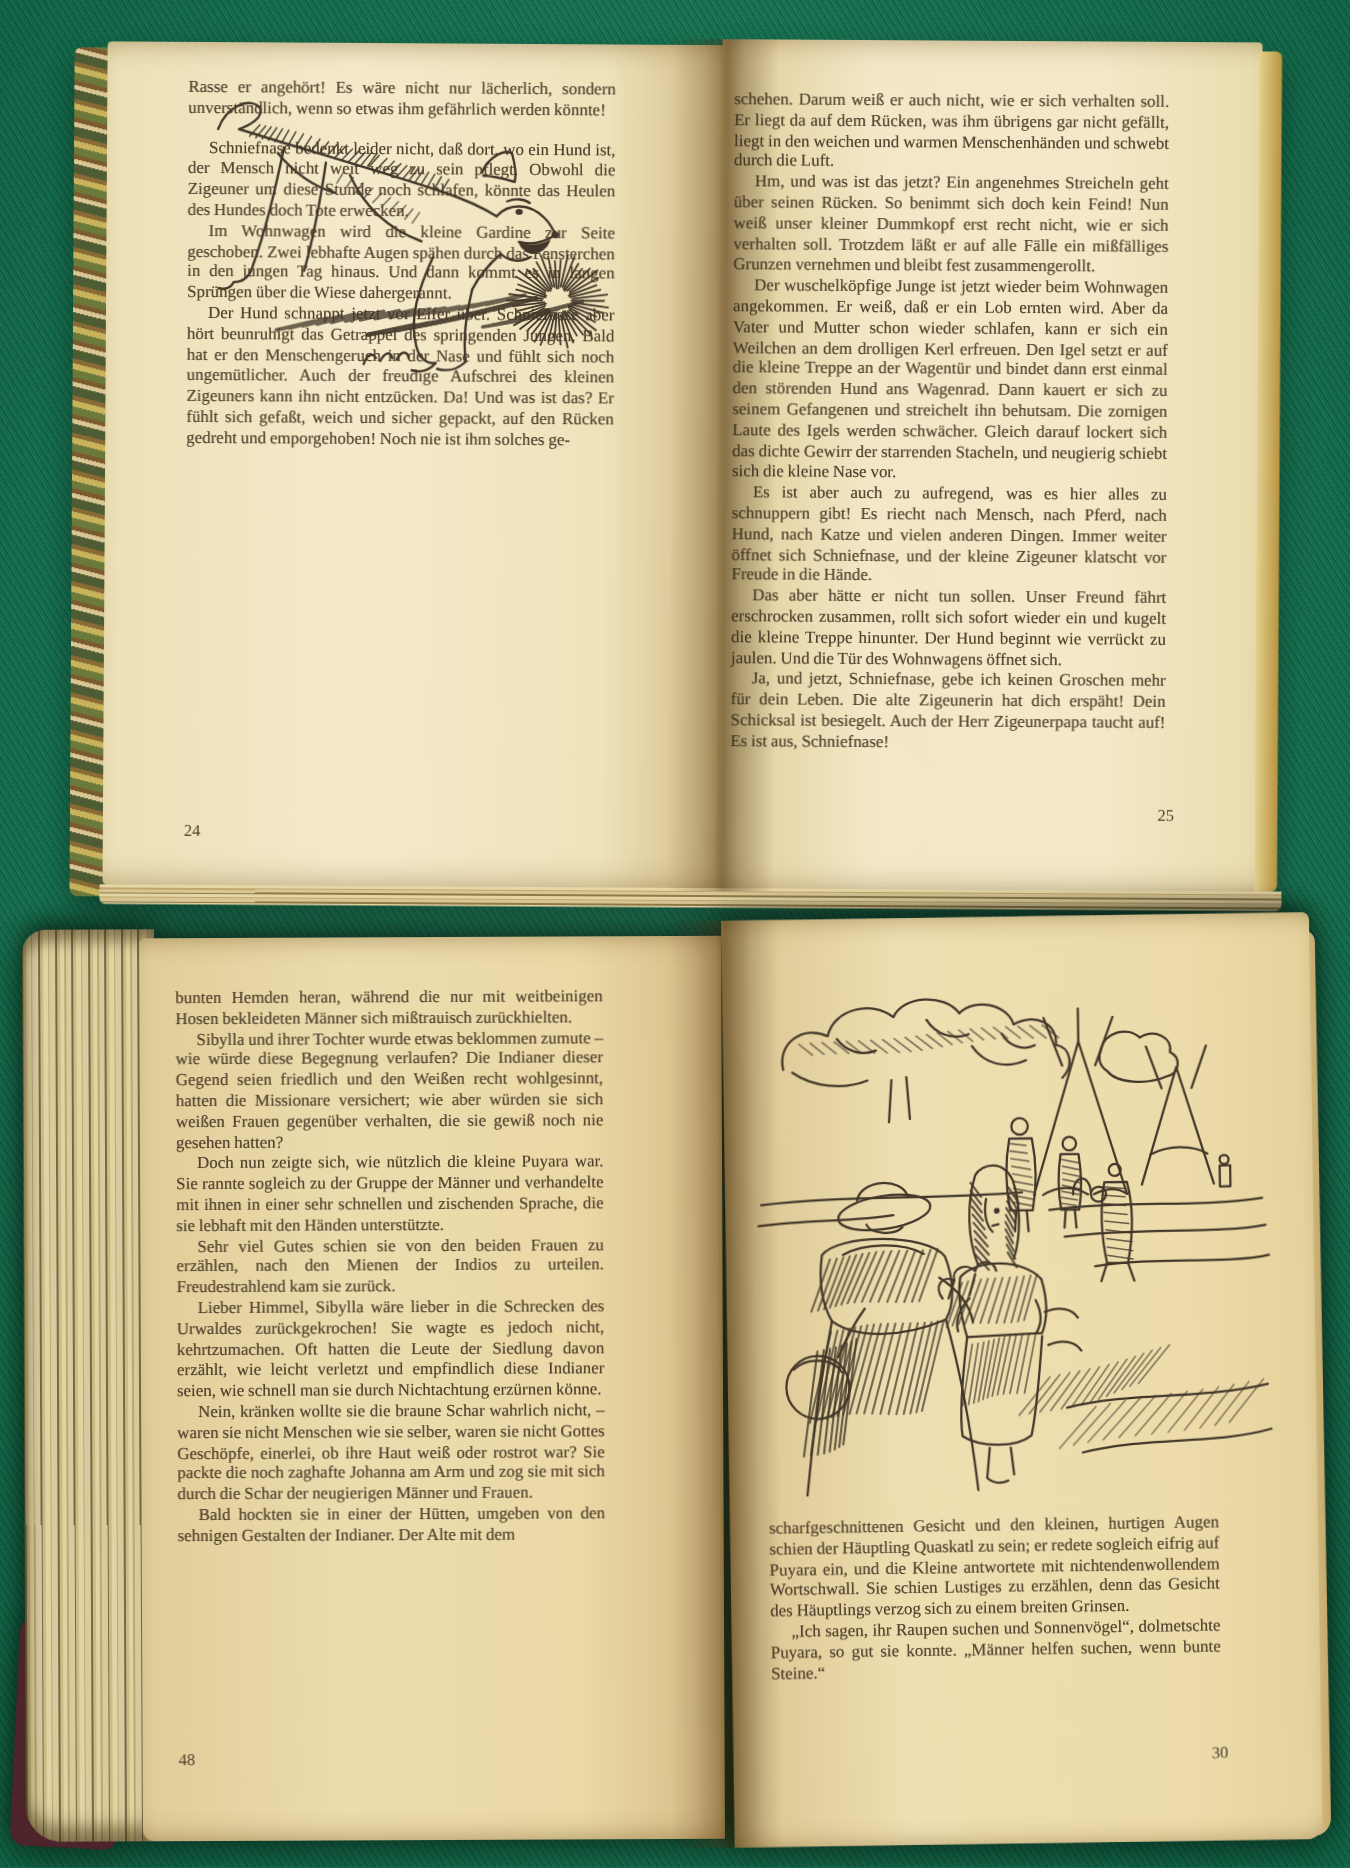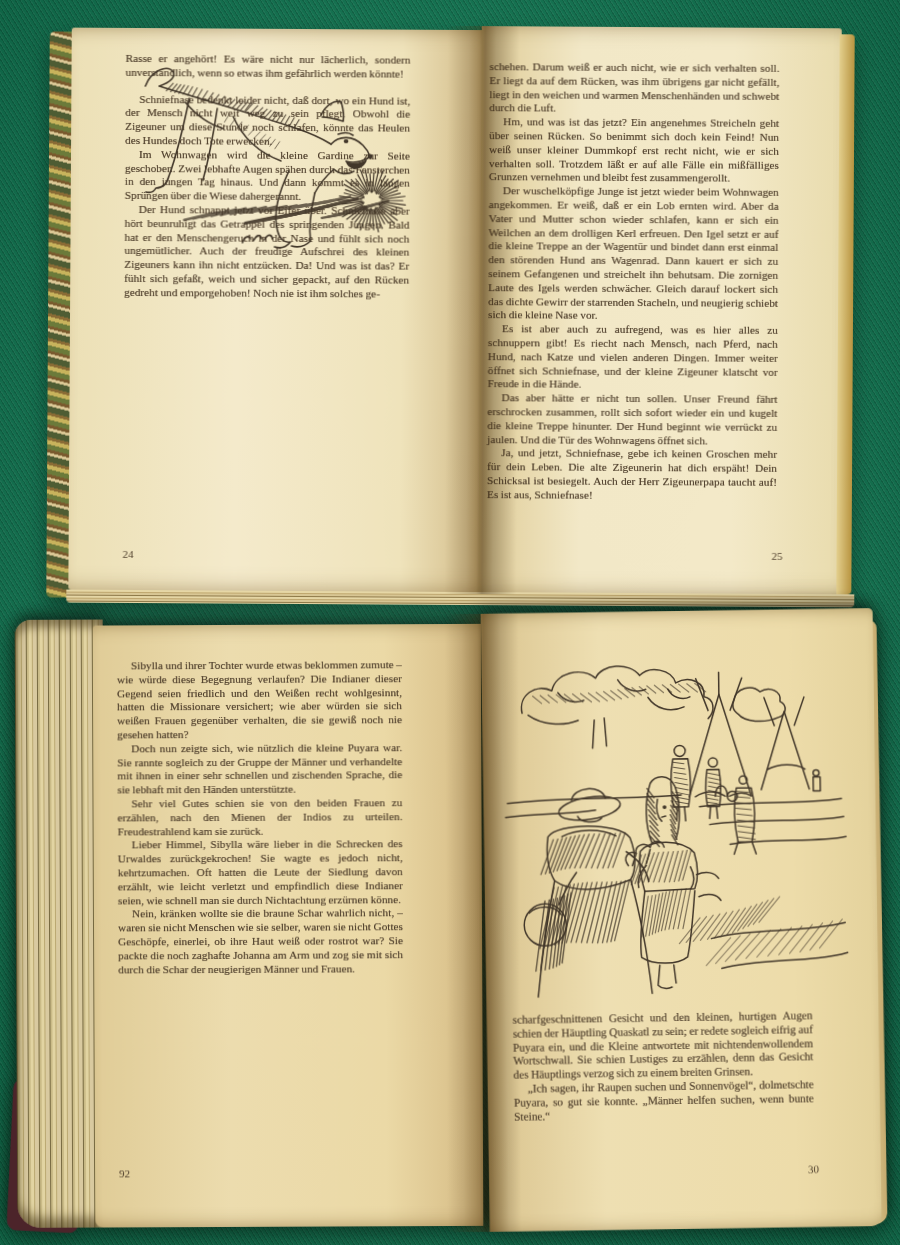--- a/index.html
+++ b/index.html
@@ -46,21 +46,21 @@
   .textcol p{position:static;margin:0;font-size:11.3px;line-height:13.8px;text-align:justify;
     word-spacing:-.3px;text-shadow:0 0 .4px rgba(78,62,43,.55);}
   .textcol p.ind{text-indent:14px;}
   .textcol p.gap{margin-top:13px;}
   .tc24{left:54px;top:0;width:285px;height:540px;}
   .tc25{left:8px;top:34px;width:290px;height:500px;}
   .tc68{left:24px;top:34px;width:285px;height:520px;}
   .tc69{left:26px;top:400px;width:300px;height:170px;}
   .pagenum{font-size:11px;color:#4e3e2b;}
   .pn24{left:54px;bottom:30px;}
-  .pn25{right:56px;bottom:34px;text-align:right;}
+  .pn25{right:56px;bottom:46px;text-align:right;}
   .pn68{left:24px;bottom:48px;}
   .pn69{right:62px;bottom:52px;}
   figure.art{position:static;display:block;margin:24px 0 12px 0;}
   .art69{left:16px;top:28px;width:352px;height:360px;}
   svg{display:block;}
 </style>
 </head>
 <body>
 
 <div class="photo">
@@ -256,27 +256,29 @@
     <div class="gutter gutter-top"></div>
   </div>
 
   <div class="book book-bottom">
     <div class="maroon-cover"></div>
     <div class="underpage-right"></div>
     <div class="stack-left"></div>
 
     <div class="page page68">
       <div class="textcol tc68">
+        <p class="noind">bunten Hemden heran, während die nur mit weitbeinigen Hosen bekleideten Männer sich mißtrauisch zurückhielten.</p>
         <p class="ind">Sibylla und ihrer Tochter wurde etwas beklommen zumute – wie würde diese Begegnung verlaufen? Die Indianer dieser Gegend seien friedlich und den Weißen recht wohlgesinnt, hatten die Missionare versichert; wie aber würden sie sich weißen Frauen gegenüber verhalten, die sie gewiß noch nie gesehen hatten?</p>
         <p class="ind">Doch nun zeigte sich, wie nützlich die kleine Puyara war. Sie rannte sogleich zu der Gruppe der Männer und verhandelte mit ihnen in einer sehr schnellen und zischenden Sprache, die sie lebhaft mit den Händen unterstützte.</p>
         <p class="ind">Sehr viel Gutes schien sie von den beiden Frauen zu erzählen, nach den Mienen der Indios zu urteilen. Freudestrahlend kam sie zurück.</p>
         <p class="ind">Lieber Himmel, Sibylla wäre lieber in die Schrecken des Urwaldes zurückgekrochen! Sie wagte es jedoch nicht, kehrtzumachen. Oft hatten die Leute der Siedlung davon erzählt, wie leicht verletzt und empfindlich diese Indianer seien, wie schnell man sie durch Nichtachtung erzürnen könne.</p>
         <p class="ind">Nein, kränken wollte sie die braune Schar wahrlich nicht, – waren sie nicht Menschen wie sie selber, waren sie nicht Gottes Geschöpfe, einerlei, ob ihre Haut weiß oder rostrot war? Sie packte die noch zaghafte Johanna am Arm und zog sie mit sich durch die Schar der neugierigen Männer und Frauen.</p>
+        <p class="ind">Bald hockten sie in einer der Hütten, umgeben von den sehnigen Gestalten der Indianer. Der Alte mit dem</p>
       </div>
-      <div class="pagenum pn68">92</div>
+      <div class="pagenum pn68">48</div>
     </div>
 
     <div class="page page69">
       <div class="art69">
         <svg width="352" height="358" viewBox="0 0 352 358">
           <g fill="none" stroke="#42372a" stroke-width="1.5" stroke-linecap="round" stroke-linejoin="round">
 
             <path d="M24,72 C20,54 38,42 54,50 C58,32 84,26 98,38 C104,24 132,22 142,36 C152,26 174,30 178,44 C192,36 208,44 206,58 C216,60 218,72 210,80"></path>
             <path d="M60,52 C66,60 76,64 86,60 M120,40 C126,50 138,54 148,50 M170,50 C174,58 184,62 192,58"></path>
             <path d="M96,80 L94,108 M106,78 L108,106"></path>

